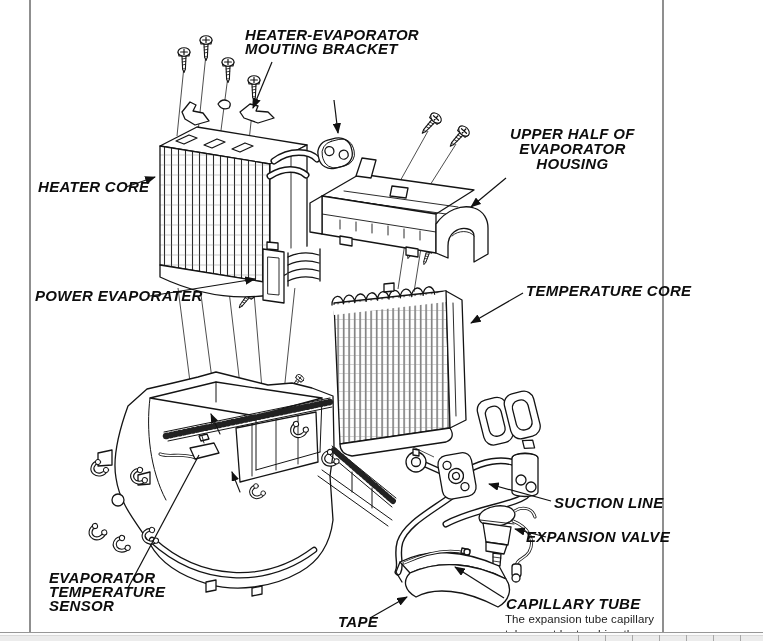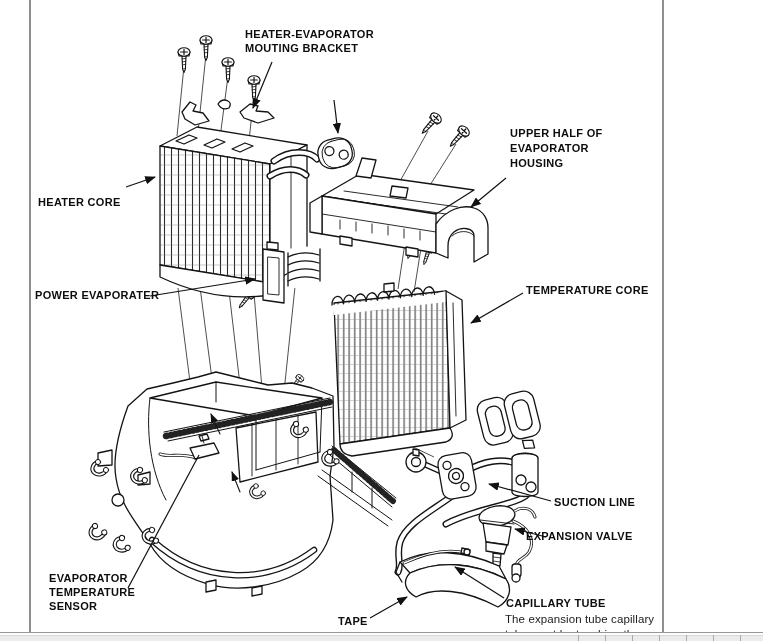--- a/index.html
+++ b/index.html
@@ -5,22 +5,22 @@
   html,body{margin:0;padding:0;background:#fff;}
   .screen{
     position:relative;width:763px;height:641px;overflow:hidden;
     background:#fff;font-family:"Liberation Sans",sans-serif;color:#0d0d0d;
   }
   .page-frame{position:absolute;top:0;width:2px;height:633px;background:#8f8f8f;}
   .frame-left{left:29px;}
   .frame-right{left:662px;}
   svg{position:absolute;left:0;top:0;}
   .lbl{
-    position:absolute;font-weight:bold;font-size:11px;line-height:13.5px;
-    letter-spacing:.3px;white-space:nowrap;color:#0d0d0d;
+    position:absolute;font-weight:bold;font-size:15px;line-height:13.5px;
+    letter-spacing:.3px;white-space:nowrap;color:#0d0d0d;font-style:italic;
   }
   .lbl span{display:block;}
   .note{
     position:absolute;font-size:11.5px;line-height:15px;font-weight:normal;
     letter-spacing:.1px;white-space:nowrap;color:#1a1a1a;
   }
   .note span{display:block;}
   .bottom-bar{
     position:absolute;left:0;right:0;bottom:0;height:9px;
     background:linear-gradient(#979797 0 1.5px,#fcfcfc 1.5px 3.5px,#d9d9d9 3.5px 4.5px,#ececec 4.5px 9px);
@@ -293,27 +293,27 @@
       <path d="M128,588 L199,455"></path>
     </g>
   </svg>
 
   <div class="lbl" style="left:245px;top:28px;">
     <span>HEATER-EVAPORATOR</span>
     <span>MOUTING BRACKET</span>
   </div>
 
 
-  <div class="lbl" style="left:510px;top:126px;line-height:15px;">
+  <div class="lbl" style="left:510px;top:126px;line-height:15px;text-align:center;">
     <span>UPPER HALF OF</span>
     <span>EVAPORATOR</span>
     <span>HOUSING</span>
   </div>
 
-  <div class="lbl" style="left:38px;top:196px;">
+  <div class="lbl" style="left:38px;top:180px;">
     <span>HEATER CORE</span>
   </div>
 
   <div class="lbl" style="left:35px;top:289px;">
     <span>POWER EVAPORATER</span>
   </div>
 
   <div class="lbl" style="left:526px;top:284px;">
     <span>TEMPERATURE CORE</span>
   </div>

